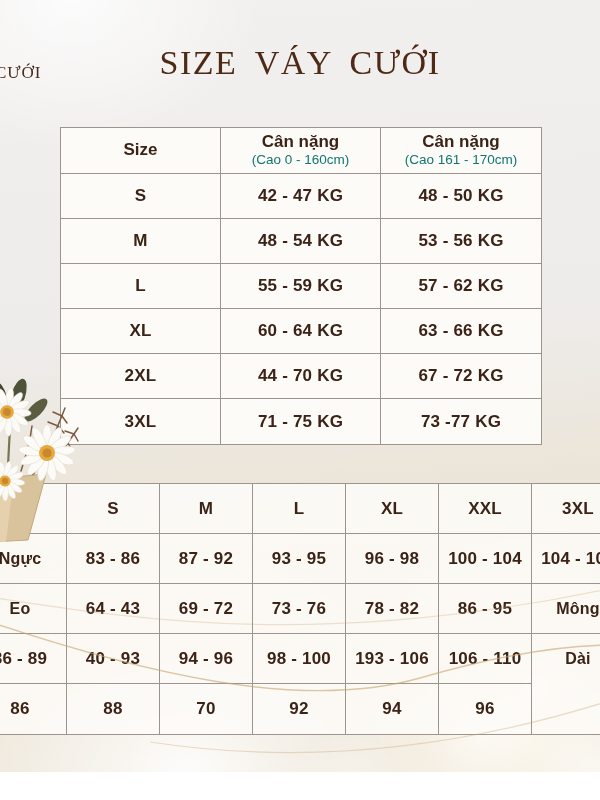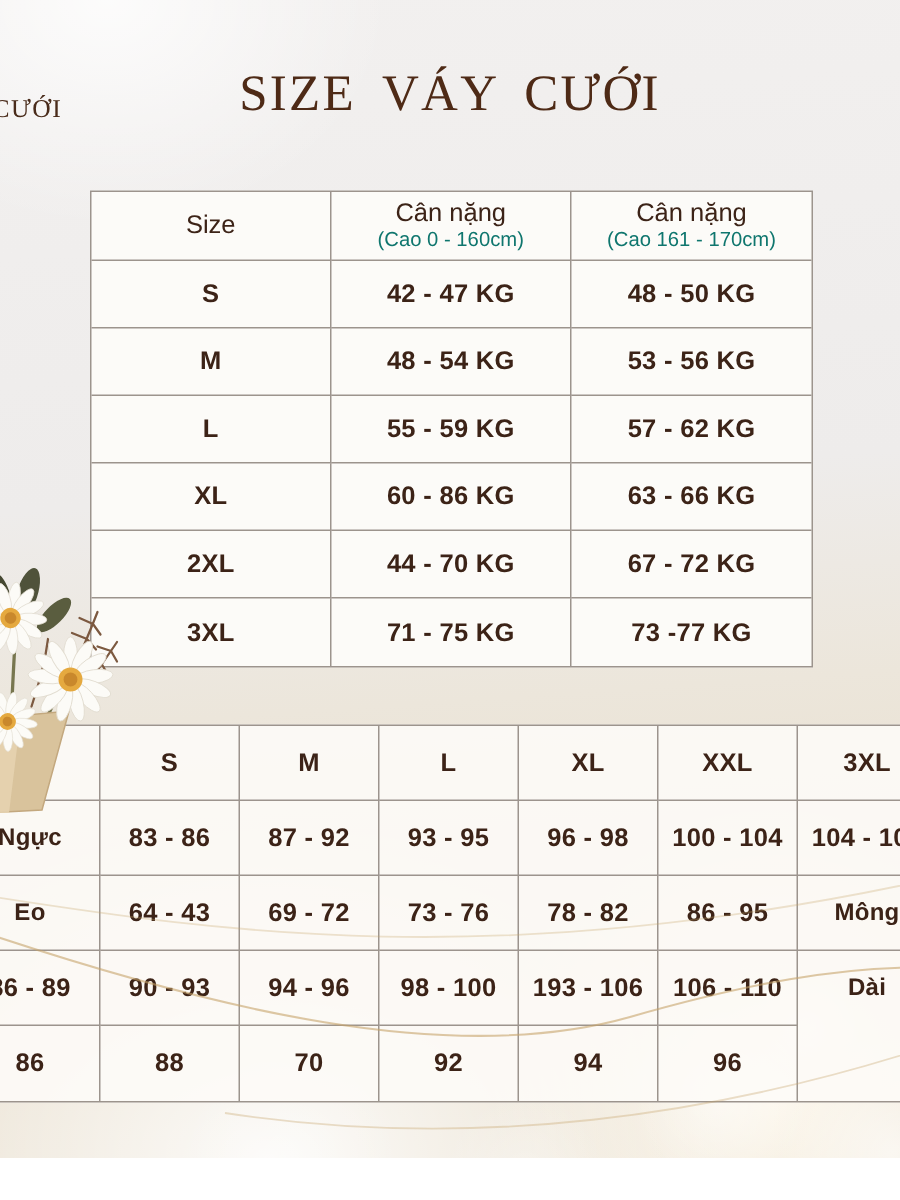--- a/index.html
+++ b/index.html
@@ -29,21 +29,21 @@
     grid-template-rows:46px repeat(6,45px);
     border:1px solid #9c948d; background:#fcfbf8; z-index:2;
   }
   .t1 .c{
     border-right:1px solid #9c948d; border-bottom:1px solid #9c948d;
     display:flex; flex-direction:column; align-items:center; justify-content:center;
     color:#3c2317;
   }
   .t1 .c:nth-child(3n){border-right:none;}
   .t1 .c:nth-last-child(-n+3){border-bottom:none;}
-  .t1 .hd{font-weight:400; font-size:17px; line-height:1.1;}
+  .t1 .hd{font-weight:700; font-size:17px; line-height:1.1;}
   .t1 .hsub{font-weight:400; font-size:13.5px; color:#0f766e; line-height:1.15;}
   .t1 .val{font-weight:700; font-size:17px; letter-spacing:.2px;}
   
   .t2{
     position:absolute; left:-26px; top:483px;
     display:grid; grid-template-columns:repeat(7,93px); grid-template-rows:repeat(5,50px);
     border-top:1px solid #9c948d; border-bottom:1px solid #9c948d;
     background:rgba(253,251,247,.9); z-index:2;
   }
   .t2 .c{
@@ -115,21 +115,21 @@
         <span class="val">55 - 59 KG</span>
       </div>
     <div class="c">
         <span class="val">57 - 62 KG</span>
       </div>
 
     <div class="c">
         <span class="val">XL</span>
       </div>
     <div class="c">
-        <span class="val">60 - 86 KG</span>
+        <span class="val">60 - 64 KG</span>
       </div>
     <div class="c">
         <span class="val">63 - 66 KG</span>
       </div>
 
     <div class="c">
         <span class="val">2XL</span>
       </div>
     <div class="c">
         <span class="val">44 - 70 KG</span>
@@ -168,21 +168,21 @@
 
     <div class="c rl">Eo</div>
     <div class="c">64 - 43</div>
     <div class="c">69 - 72</div>
     <div class="c">73 - 76</div>
     <div class="c">78 - 82</div>
     <div class="c">86 - 95</div>
 
     <div class="c rl">Mông</div>
     <div class="c">86 - 89</div>
-    <div class="c">90 - 93</div>
+    <div class="c">40 - 93</div>
     <div class="c">94 - 96</div>
     <div class="c">98 - 100</div>
     <div class="c">193 - 106</div>
     <div class="c">106 - 110</div>
 
     <div class="c rl">Dài</div>
     <div class="c">86</div>
     <div class="c">88</div>
     <div class="c">70</div>
     <div class="c">92</div>

